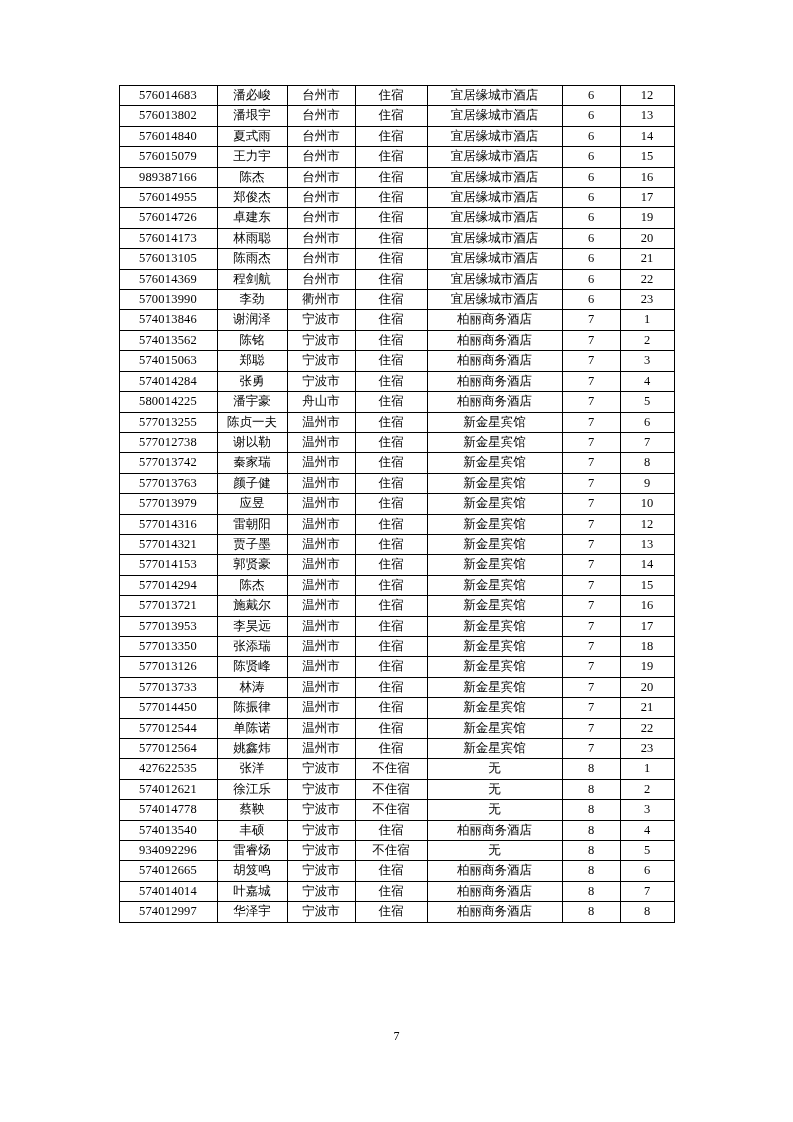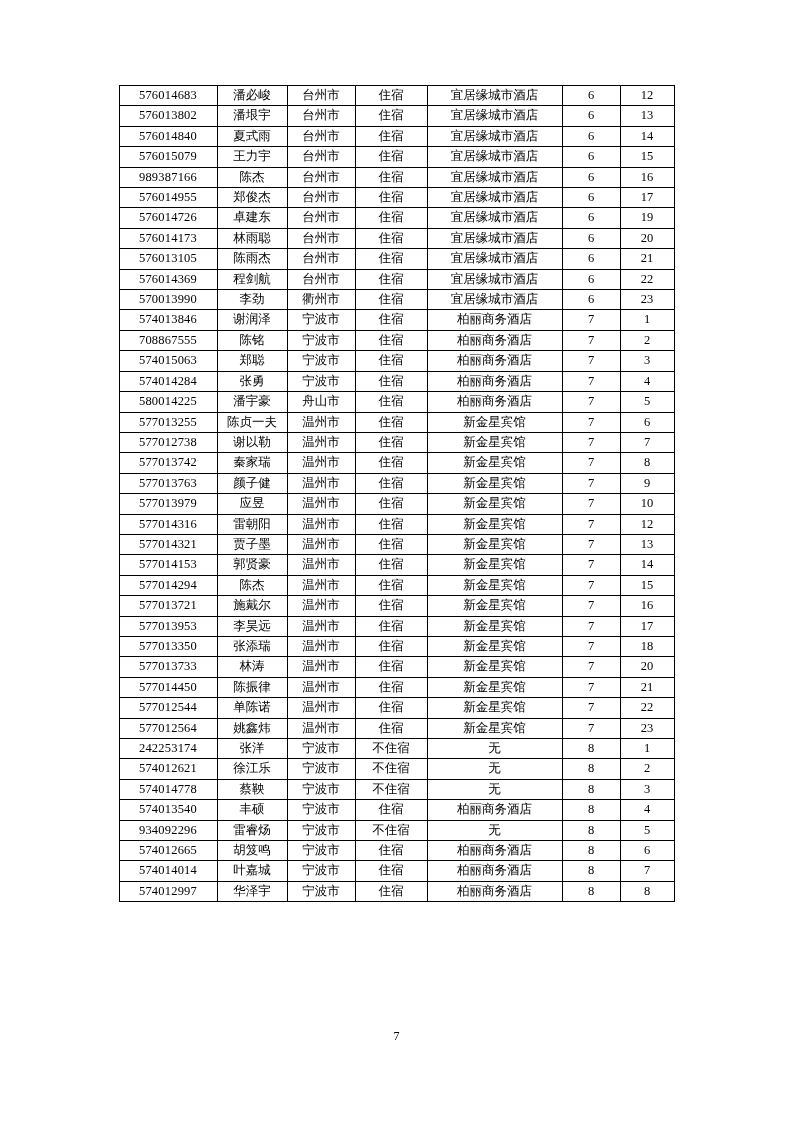--- a/index.html
+++ b/index.html
@@ -182,21 +182,21 @@
         <tr>
           <td class="id-cell">574013846</td>
           <td>谢润泽</td>
           <td>宁波市</td>
           <td>住宿</td>
           <td>柏丽商务酒店</td>
           <td class="num-cell">7</td>
           <td class="num-cell">1</td>
         </tr>
         <tr>
-          <td class="id-cell">708867555</td>
+          <td class="id-cell">574013562</td>
           <td>陈铭</td>
           <td>宁波市</td>
           <td>住宿</td>
           <td>柏丽商务酒店</td>
           <td class="num-cell">7</td>
           <td class="num-cell">2</td>
         </tr>
         <tr>
           <td class="id-cell">574015063</td>
           <td>郑聪</td>
@@ -326,20 +326,29 @@
         <tr>
           <td class="id-cell">577013350</td>
           <td>张添瑞</td>
           <td>温州市</td>
           <td>住宿</td>
           <td>新金星宾馆</td>
           <td class="num-cell">7</td>
           <td class="num-cell">18</td>
         </tr>
         <tr>
+          <td class="id-cell">577013126</td>
+          <td>陈贤峰</td>
+          <td>温州市</td>
+          <td>住宿</td>
+          <td>新金星宾馆</td>
+          <td class="num-cell">7</td>
+          <td class="num-cell">19</td>
+        </tr>
+        <tr>
           <td class="id-cell">577013733</td>
           <td>林涛</td>
           <td>温州市</td>
           <td>住宿</td>
           <td>新金星宾馆</td>
           <td class="num-cell">7</td>
           <td class="num-cell">20</td>
         </tr>
         <tr>
           <td class="id-cell">577014450</td>
@@ -362,21 +371,21 @@
         <tr>
           <td class="id-cell">577012564</td>
           <td>姚鑫炜</td>
           <td>温州市</td>
           <td>住宿</td>
           <td>新金星宾馆</td>
           <td class="num-cell">7</td>
           <td class="num-cell">23</td>
         </tr>
         <tr>
-          <td class="id-cell">242253174</td>
+          <td class="id-cell">427622535</td>
           <td>张洋</td>
           <td>宁波市</td>
           <td>不住宿</td>
           <td>无</td>
           <td class="num-cell">8</td>
           <td class="num-cell">1</td>
         </tr>
         <tr>
           <td class="id-cell">574012621</td>
           <td>徐江乐</td>

